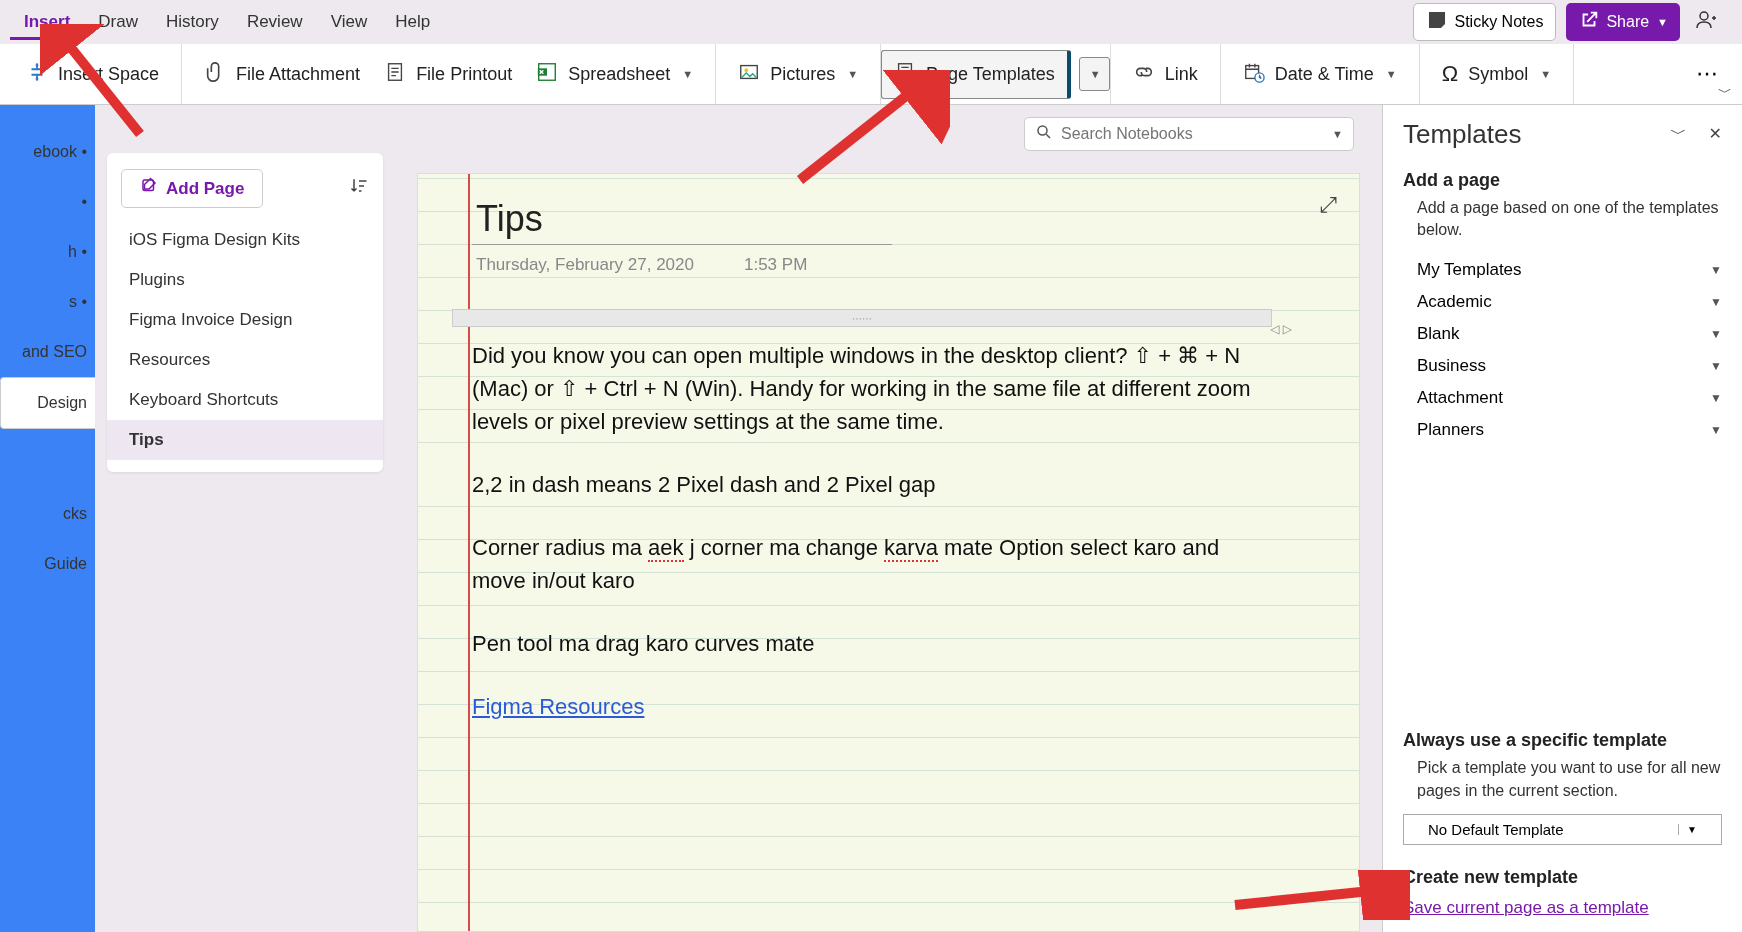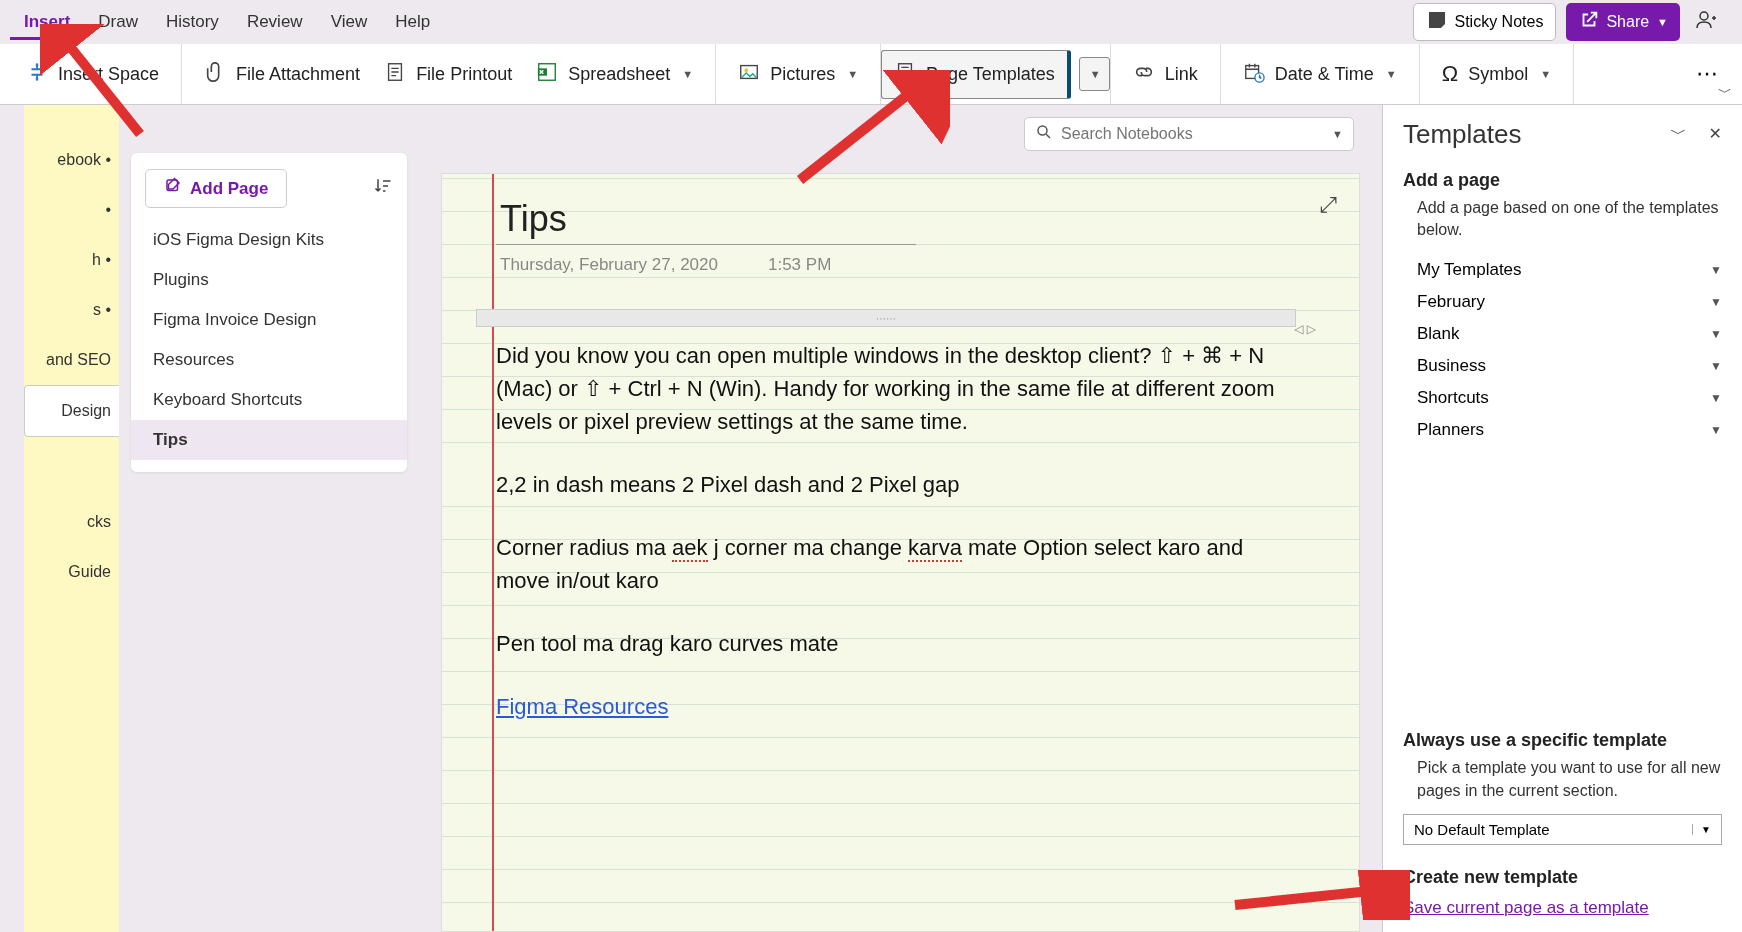--- a/index.html
+++ b/index.html
@@ -22,21 +22,21 @@
 .ribbon-btn { display: flex; align-items: center; gap: 10px; padding: 6px 8px; font-size: 18px; color: #222; cursor: pointer; border-radius: 3px; }
 .ribbon-btn.highlighted { border: 1px solid #888; background: #f4f4f4; padding: 10px 12px; }
 .ribbon-caret { font-size: 11px; color: #555; margin-left: 2px; }
 .ribbon-more { margin-left: auto; padding: 0 20px; font-size: 22px; cursor: pointer; }
 .ribbon-expand { position: absolute; right: 10px; bottom: 2px; font-size: 14px; color: #555; cursor: pointer; }
 
 
 .content { display: flex; height: calc(100% - 105px); }
 
 
-.leftnav { width: 95px; background: #fef9c3; padding-top: 30px; overflow: hidden; margin-left: 24px; }
+.leftnav { width: 95px; background: #3b82f6; padding-top: 22px; overflow: hidden; }
 .nav-item { padding: 16px 8px 16px 0; font-size: 16px; color: #333; white-space: nowrap; text-align: right; cursor: pointer; }
 .nav-item.dot::after { content: " •"; }
 .nav-item.selected { background: #fff; border: 1px solid #ccc; border-right: none; border-radius: 4px 0 0 4px; }
 
 
 .pagelist-wrap { width: 300px; padding: 48px 12px 0 12px; }
 .pagelist { background: #fff; border-radius: 6px; box-shadow: 0 1px 3px rgba(0,0,0,0.08); padding: 12px 0; }
 .pagelist-header { display: flex; align-items: center; justify-content: space-between; padding: 4px 14px 12px 14px; }
 .add-page-btn { border: 1px solid #ccc; border-radius: 5px; padding: 7px 18px; color: #7719aa; font-size: 17px; font-weight: 600; display: flex; align-items: center; gap: 8px; cursor: pointer; }
 .sort-btn { font-size: 18px; cursor: pointer; color: #444; }
@@ -69,21 +69,21 @@
 .templates-panel { width: 360px; background: #fff; border-left: 1px solid #ccc; padding: 14px 20px; display: flex; flex-direction: column; }
 .tpanel-header { display: flex; align-items: center; justify-content: space-between; }
 .tpanel-title { font-size: 26px; color: #333; }
 .tpanel-controls { display: flex; gap: 22px; font-size: 16px; color: #444; }
 .tpanel-controls span { cursor: pointer; }
 .section-title { font-weight: 700; font-size: 18px; margin-top: 20px; color: #222; }
 .section-desc { font-size: 16px; color: #333; margin: 6px 0 12px 14px; line-height: 1.4; }
 .tcat { display: flex; justify-content: space-between; align-items: center; padding: 6px 0 6px 14px; font-weight: 400; font-size: 17px; cursor: pointer; }
 .tcat .chev { font-size: 12px; color: #555; }
 .tpanel-bottom { margin-top: auto; }
-.default-select { width: 100%; border: 1px solid #aaa; padding: 6px 10px; font-size: 15px; margin-top: 8px; background: #fff; display: flex; justify-content: space-between; align-items: center; cursor: pointer; }
+.default-select { width: 100%; border: 1px solid #aaa; padding: 6px 24px; font-size: 15px; margin-top: 8px; background: #fff; display: flex; justify-content: space-between; align-items: center; cursor: pointer; }
 .save-link { color: #7719aa; text-decoration: underline; font-size: 17px; margin-top: 10px; display: inline-block; cursor: pointer; }
 
 
 .arrow { position: absolute; pointer-events: none; }
 .arrow-svg { fill: #e03131; }
 
 
 .icon-svg { width: 22px; height: 22px; flex-shrink: 0; }
 </style>
 </head>
@@ -317,33 +317,33 @@
         <span>✕</span>
       </div>
     </div>
     <div class="section-title">Add a page</div>
     <div class="section-desc">Add a page based on one of the templates below.</div>
     <div class="tcat">
         <span>My Templates</span>
         <span class="chev">▼</span>
       </div>
     <div class="tcat">
-        <span>February</span>
+        <span>Academic</span>
         <span class="chev">▼</span>
       </div>
     <div class="tcat">
         <span>Blank</span>
         <span class="chev">▼</span>
       </div>
     <div class="tcat">
         <span>Business</span>
         <span class="chev">▼</span>
       </div>
     <div class="tcat">
-        <span>Shortcuts</span>
+        <span>Attachment</span>
         <span class="chev">▼</span>
       </div>
     <div class="tcat">
         <span>Planners</span>
         <span class="chev">▼</span>
       </div>
 
     <div class="tpanel-bottom">
       <div class="section-title">Always use a specific template</div>
       <div class="section-desc" style="margin-left:14px">Pick a template you want to use for all new pages in the current section.</div>

